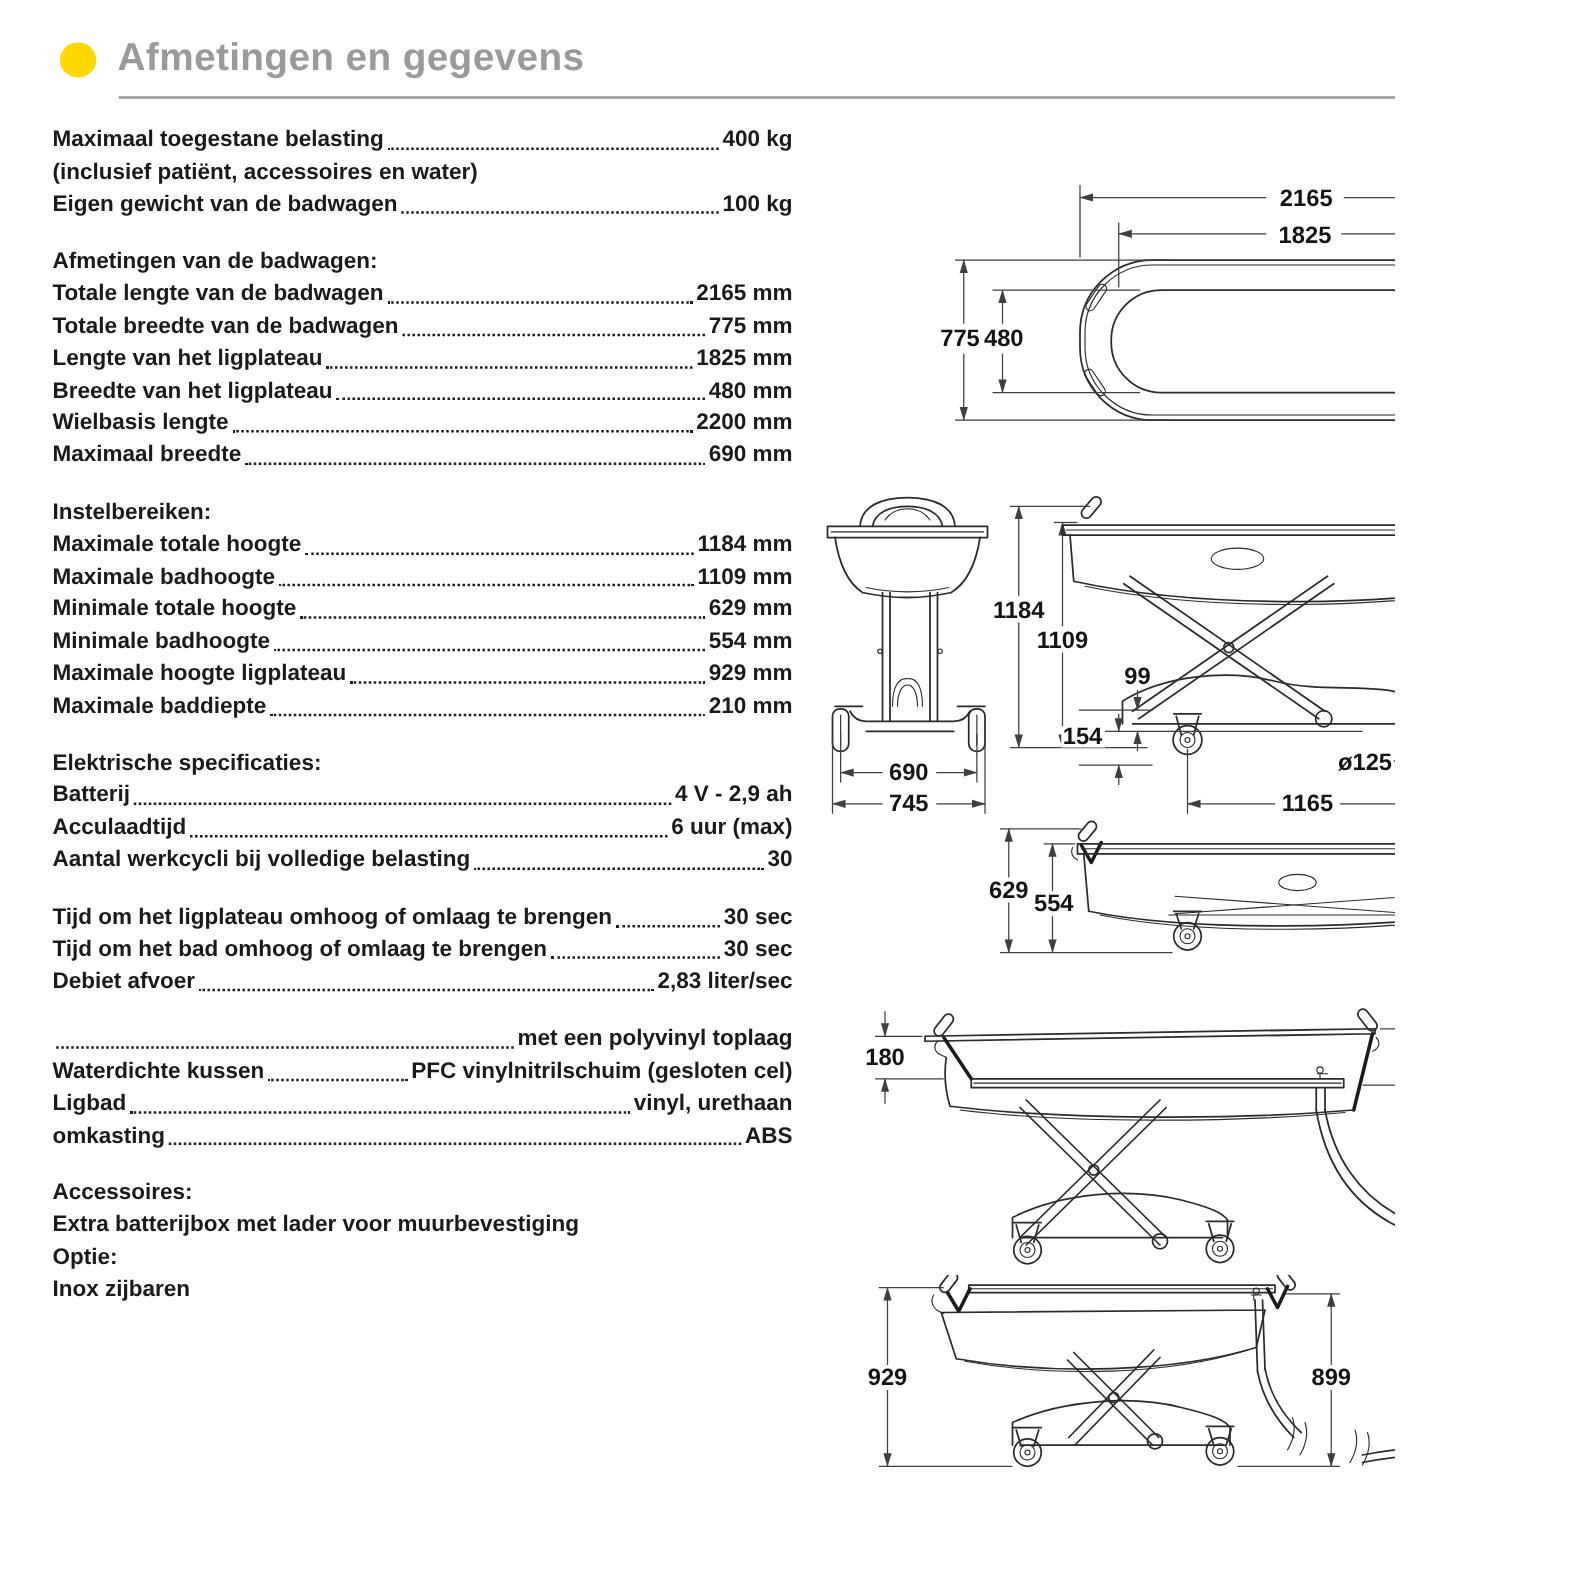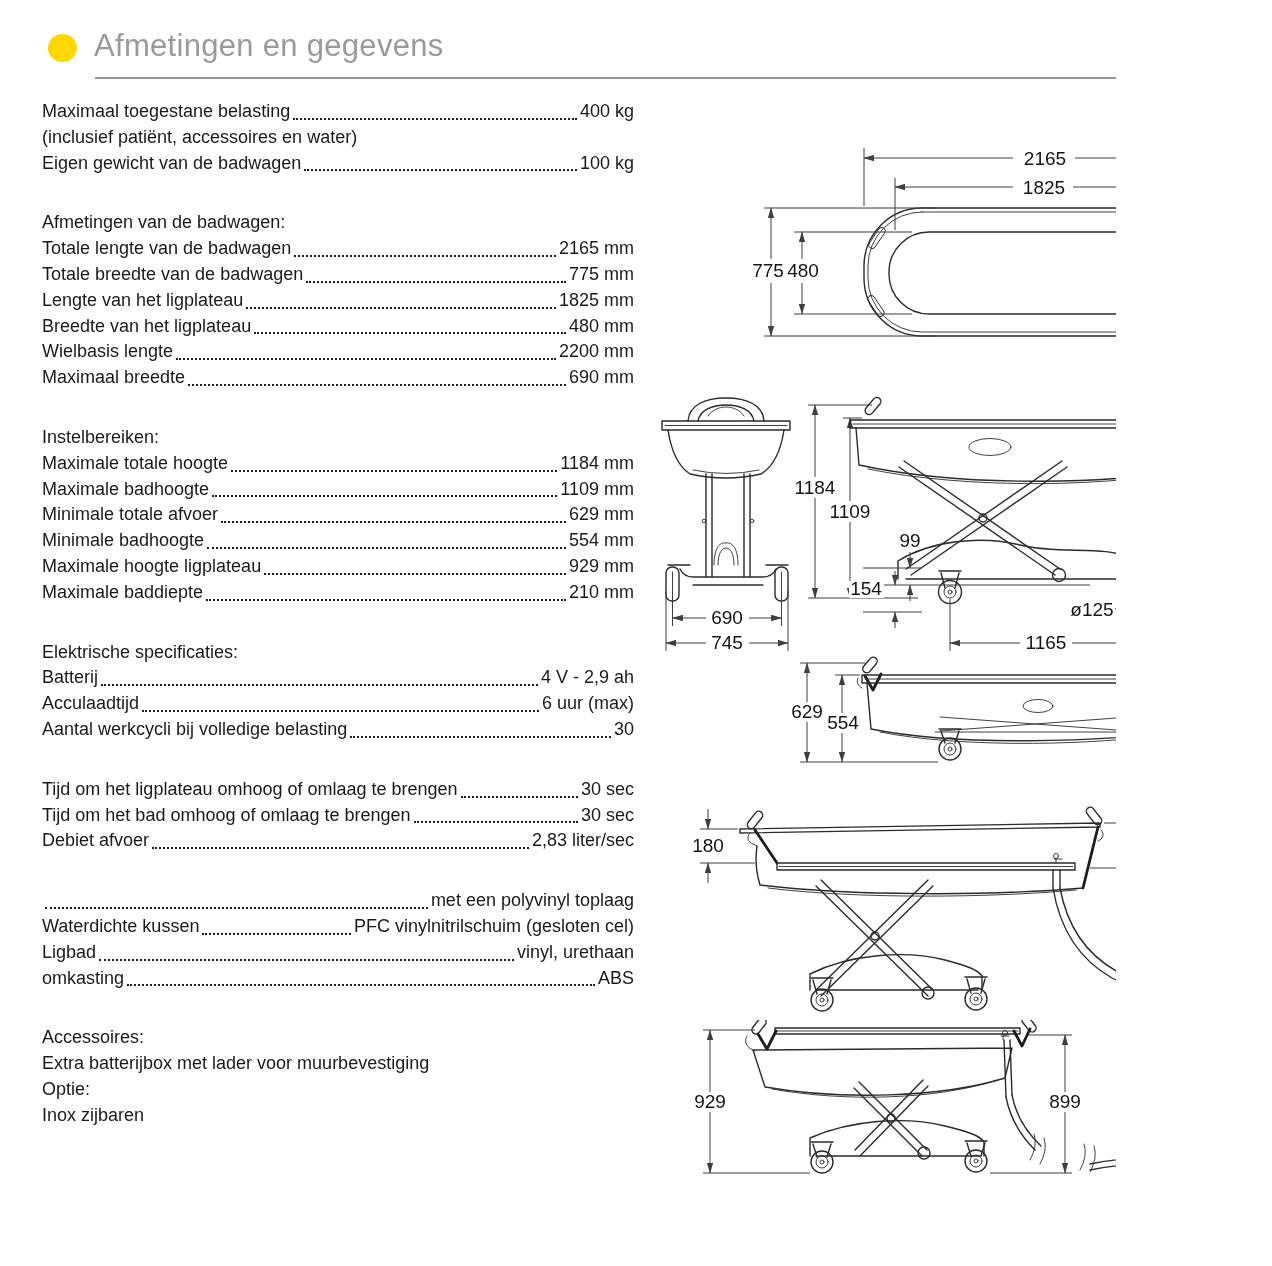--- a/index.html
+++ b/index.html
@@ -1,25 +1,25 @@
 <!DOCTYPE html>
 <html><head>
 <meta charset="utf-8">
 <style>
   html,body{margin:0;padding:0;background:#fff;}
   .page{position:relative;width:1116px;height:1266px;background:#fff;overflow:hidden;
-        font-family:"Liberation Sans",sans-serif;color:#1a1a1a;}
+        font-family:"Liberation Sans",sans-serif;color:#1a1a1a;font-weight:bold;}
   
   .bullet{position:absolute;left:48px;top:34px;width:29px;height:28px;border-radius:50%;background:#FFD800;}
   .title{position:absolute;left:94px;top:28px;font-size:31px;letter-spacing:.3px;color:#9a9a9a;white-space:nowrap;}
   .rule{position:absolute;left:95px;top:77px;width:1148px;height:2px;background:#979797;}
   
   .specs{position:absolute;left:42px;top:99px;width:592px;font-size:18px;line-height:25.8px;}
   .spec-section{margin:0;}
-  .spec-section:not(:first-child){margin-top:34px;}
+  .spec-section:not(:first-child){margin-top:20px;}
   .spec-row{display:flex;}
   .spec-label,.spec-heading{white-space:nowrap;}
   .spec-value{white-space:nowrap;}
   .leader{flex:1 1 auto;min-width:10px;height:0;align-self:flex-end;
           margin:0 3px 5px 3px;border-bottom:2px dotted #1d1d1d;}
   
   .drw{position:absolute;}
   svg .ln{fill:none;stroke:#2b2b2b;stroke-width:1.4;stroke-linecap:round;stroke-linejoin:round;}
   svg .lt{fill:none;stroke:#2b2b2b;stroke-width:0.9;stroke-linecap:round;stroke-linejoin:round;}
   svg .bold{fill:none;stroke:#1c1c1c;stroke-width:2.8;stroke-linecap:round;stroke-linejoin:round;}
@@ -101,21 +101,21 @@
       <span class="spec-label">Maximale totale hoogte</span>
       <span class="leader"></span>
       <span class="spec-value">1184 mm</span>
     </div>
         <div class="spec-row">
       <span class="spec-label">Maximale badhoogte</span>
       <span class="leader"></span>
       <span class="spec-value">1109 mm</span>
     </div>
         <div class="spec-row">
-      <span class="spec-label">Minimale totale afvoer</span>
+      <span class="spec-label">Minimale totale hoogte</span>
       <span class="leader"></span>
       <span class="spec-value">629 mm</span>
     </div>
         <div class="spec-row">
       <span class="spec-label">Minimale badhoogte</span>
       <span class="leader"></span>
       <span class="spec-value">554 mm</span>
     </div>
         <div class="spec-row">
       <span class="spec-label">Maximale hoogte ligplateau</span>

